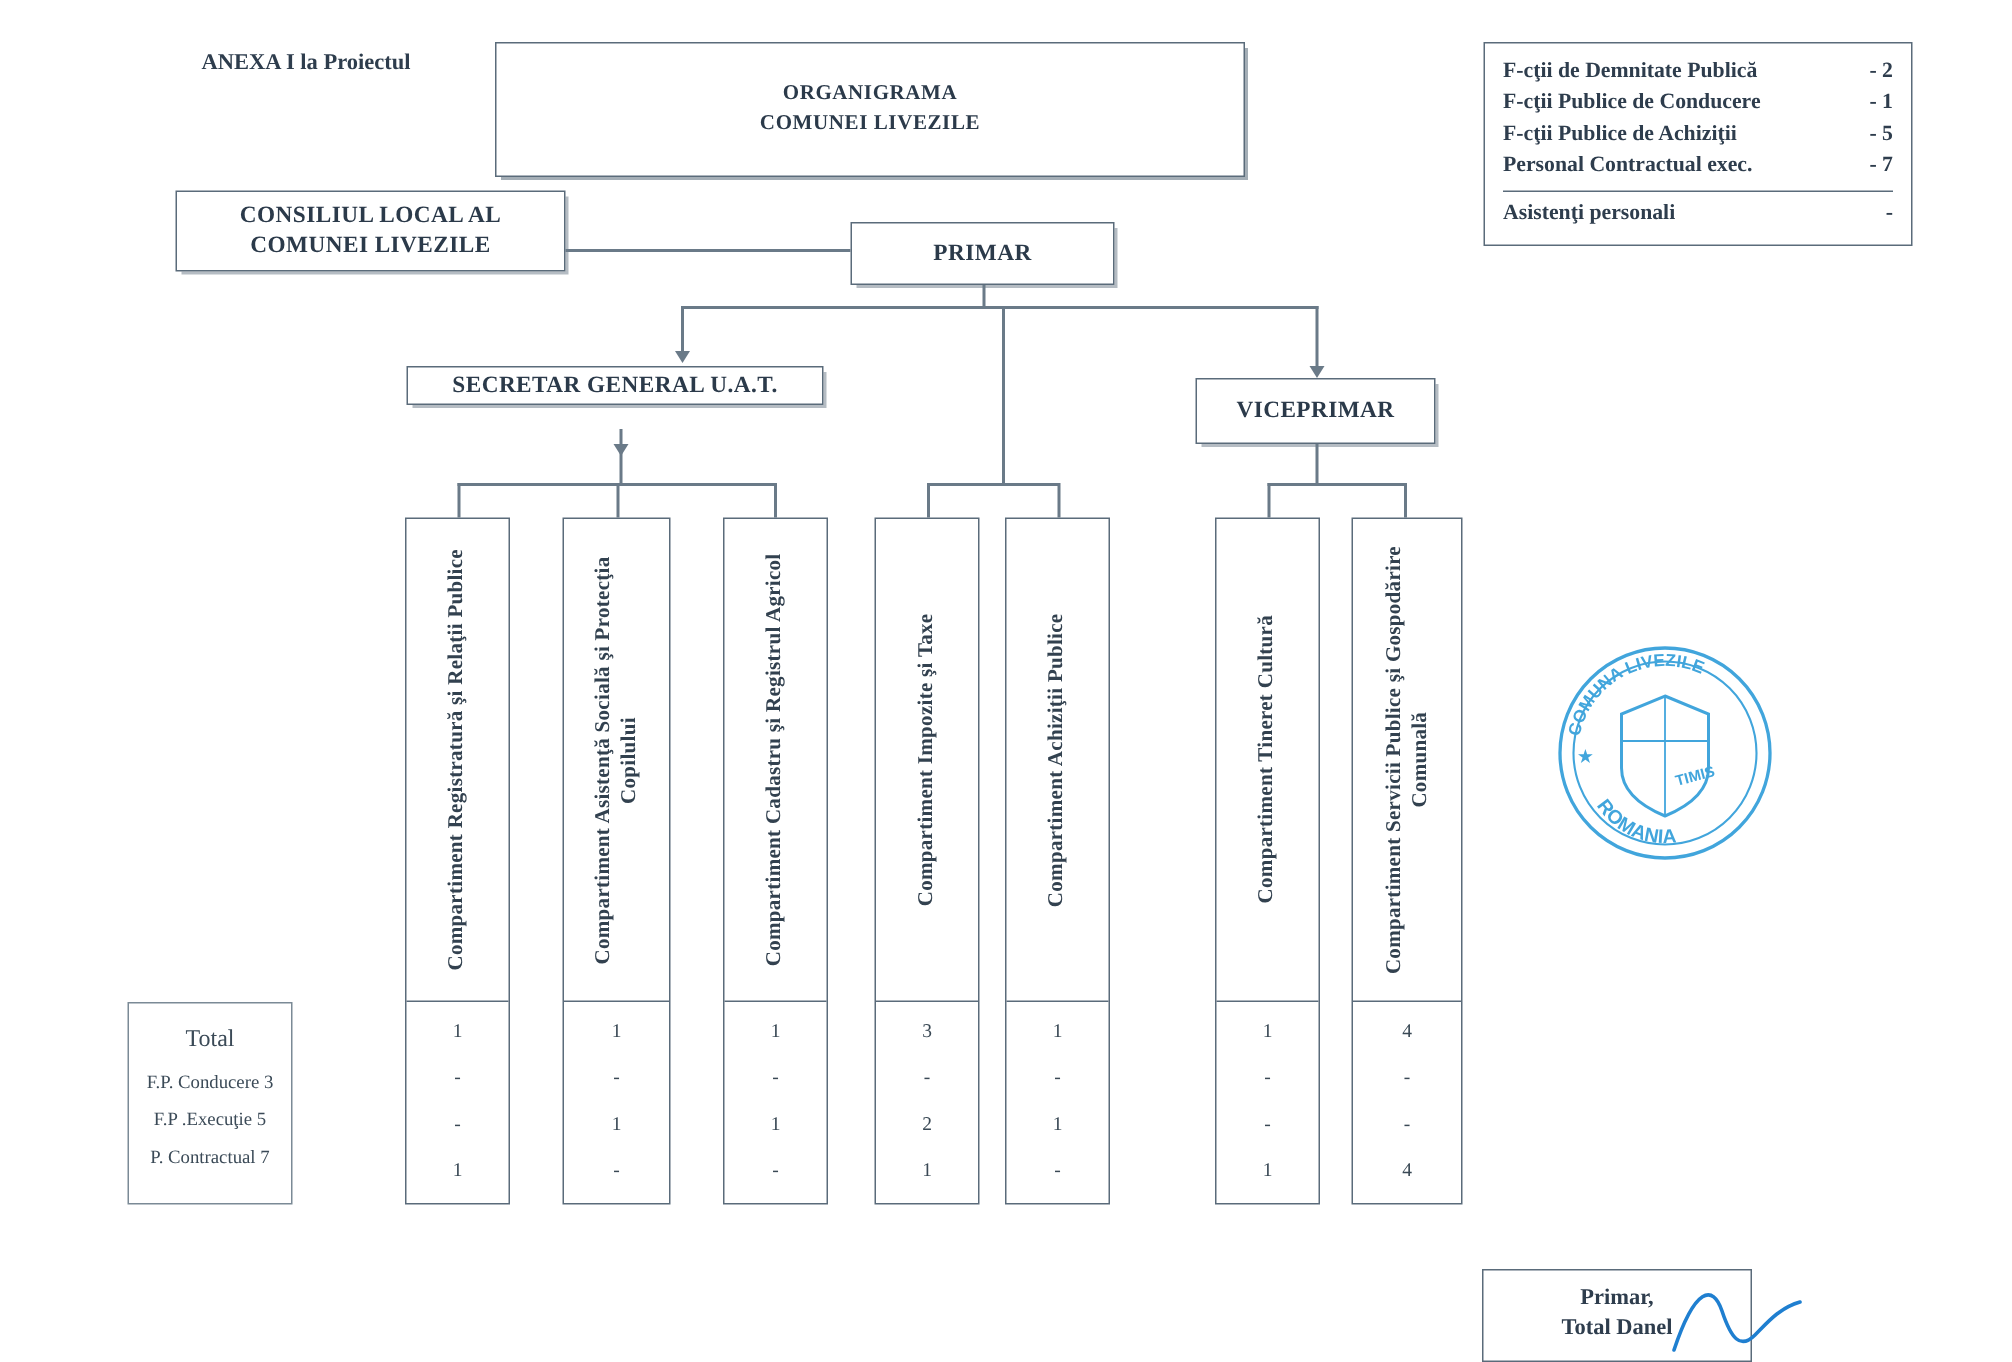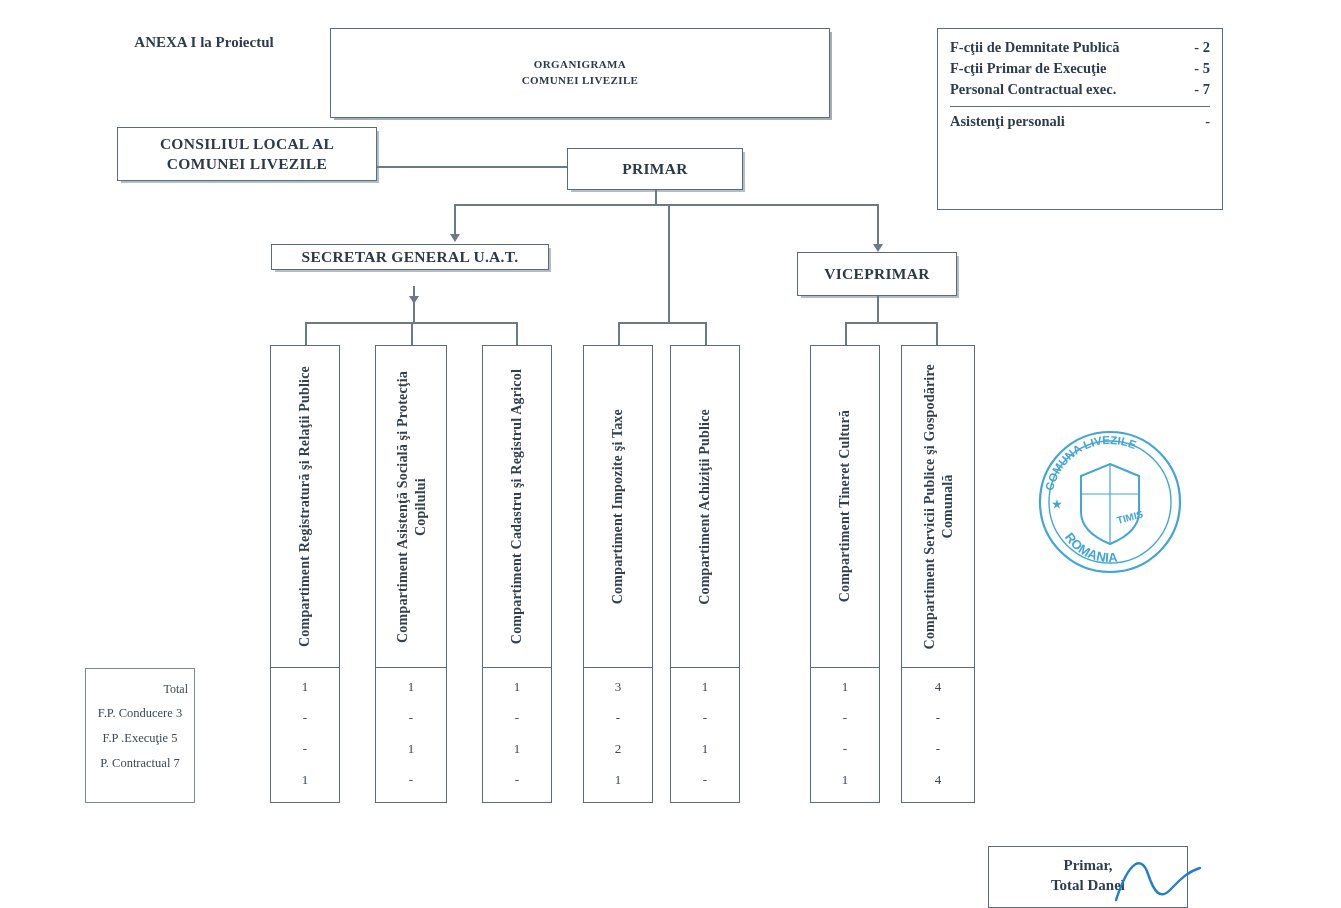--- a/index.html
+++ b/index.html
@@ -39,21 +39,21 @@
 
   
   #title-box {
     flex-direction: column;
     padding: 6px 10px;
     box-shadow: 3px 3px 0 -1px rgba(90,107,122,0.55);
   }
   #title-box .t-line {
     font-weight: bold;
     letter-spacing: 0.4px;
-    font-size: 11px;
+    font-size: 14px;
     line-height: 1.45;
     white-space: nowrap;
   }
 
   
   #legend {
     border: 1.5px solid #5a6b7a;
     background: #fff;
     padding: 8px 12px 10px 12px;
     font-size: 14.5px;
@@ -124,21 +124,21 @@
   
   #totals-box {
     border: 1.5px solid #7b8a96;
     background: #fff;
     padding: 8px 6px;
     font-size: 12.5px;
     color: #3b4a57;
     text-align: center;
     line-height: 2.0;
   }
-  #totals-box .t-title { font-size: 12px; text-align: right; }
+  #totals-box .t-title { font-size: 16px; }
 
   
   #sign-box {
     border: 1.5px solid #5a6b7a;
     background: #fff;
     text-align: center;
     font-weight: bold;
     font-size: 15px;
     padding-top: 8px;
     line-height: 1.35;
@@ -167,27 +167,31 @@
 
 <div class="abs anexa" style="left:74px; top:32px; width:260px;">
   <div>ANEXA I la Proiectul</div>
 </div>
 
 <div class="abs box node" id="title-box" style="left:330px; top:28px; width:500px; height:90px;">
   <div class="t-line">ORGANIGRAMA</div>
   <div class="t-line">COMUNEI LIVEZILE</div>
 </div>
 
-<div class="abs" id="legend" style="left:937px; top:28px; width:286px; height:182px;">
+<div class="abs" id="legend" style="left:989px; top:28px; width:286px; height:136px;">
   <div class="row">
     <span>F-cţii de Demnitate Publică</span>
     <span class="val">- 2</span>
   </div>
   <div class="row">
-    <span>F-cţii Primar de Execuţie</span>
+    <span>F-cţii Publice de Conducere</span>
+    <span class="val">- 1</span>
+  </div>
+  <div class="row">
+    <span>F-cţii Publice de Achiziţii</span>
     <span class="val">- 5</span>
   </div>
   <div class="row">
     <span>Personal Contractual exec.</span>
     <span class="val">- 7</span>
   </div>
   <div class="sep"></div>
   <div class="row">
     <span>Asistenţi personali</span>
     <span class="val">-</span>
@@ -345,19 +349,19 @@
       <textPath href="#arcTop" startOffset="6%">COMUNA LIVEZILE</textPath>
     </text>
     <path id="arcBot" d="M 20 80 A 54 54 0 0 0 128 80" fill="none" stroke="none"></path>
     <text font-size="13" font-weight="bold" fill="#2196d6" font-family="Liberation Sans, sans-serif">
       <textPath href="#arcBot" startOffset="18%">ROMANIA</textPath>
     </text>
     <text x="82" y="96" fill="#2196d6" font-size="10" font-weight="bold" font-family="Liberation Sans, sans-serif" transform="rotate(-15 82 96)">TIMIS</text>
   </svg>
 </div>
 
-<div class="abs" id="sign-box" style="left:988px; top:846px; width:200px; height:62px;">
+<div class="abs" id="sign-box" style="left:988px; top:846px; width:180px; height:62px;">
   <div>Primar,</div>
   <div>Total Danel</div>
 </div>
 <svg class="squiggle" style="left:1108px; top:852px;" width="100" height="56" viewBox="0 0 100 56">
   <path d="M8 48 C 22 6, 34 4, 40 22 C 46 40, 52 48, 62 38 C 70 30, 78 20, 92 16" fill="none" stroke="#1f7fd0" stroke-width="2.4" stroke-linecap="round"></path>
 </svg>
 
 </body></html>

